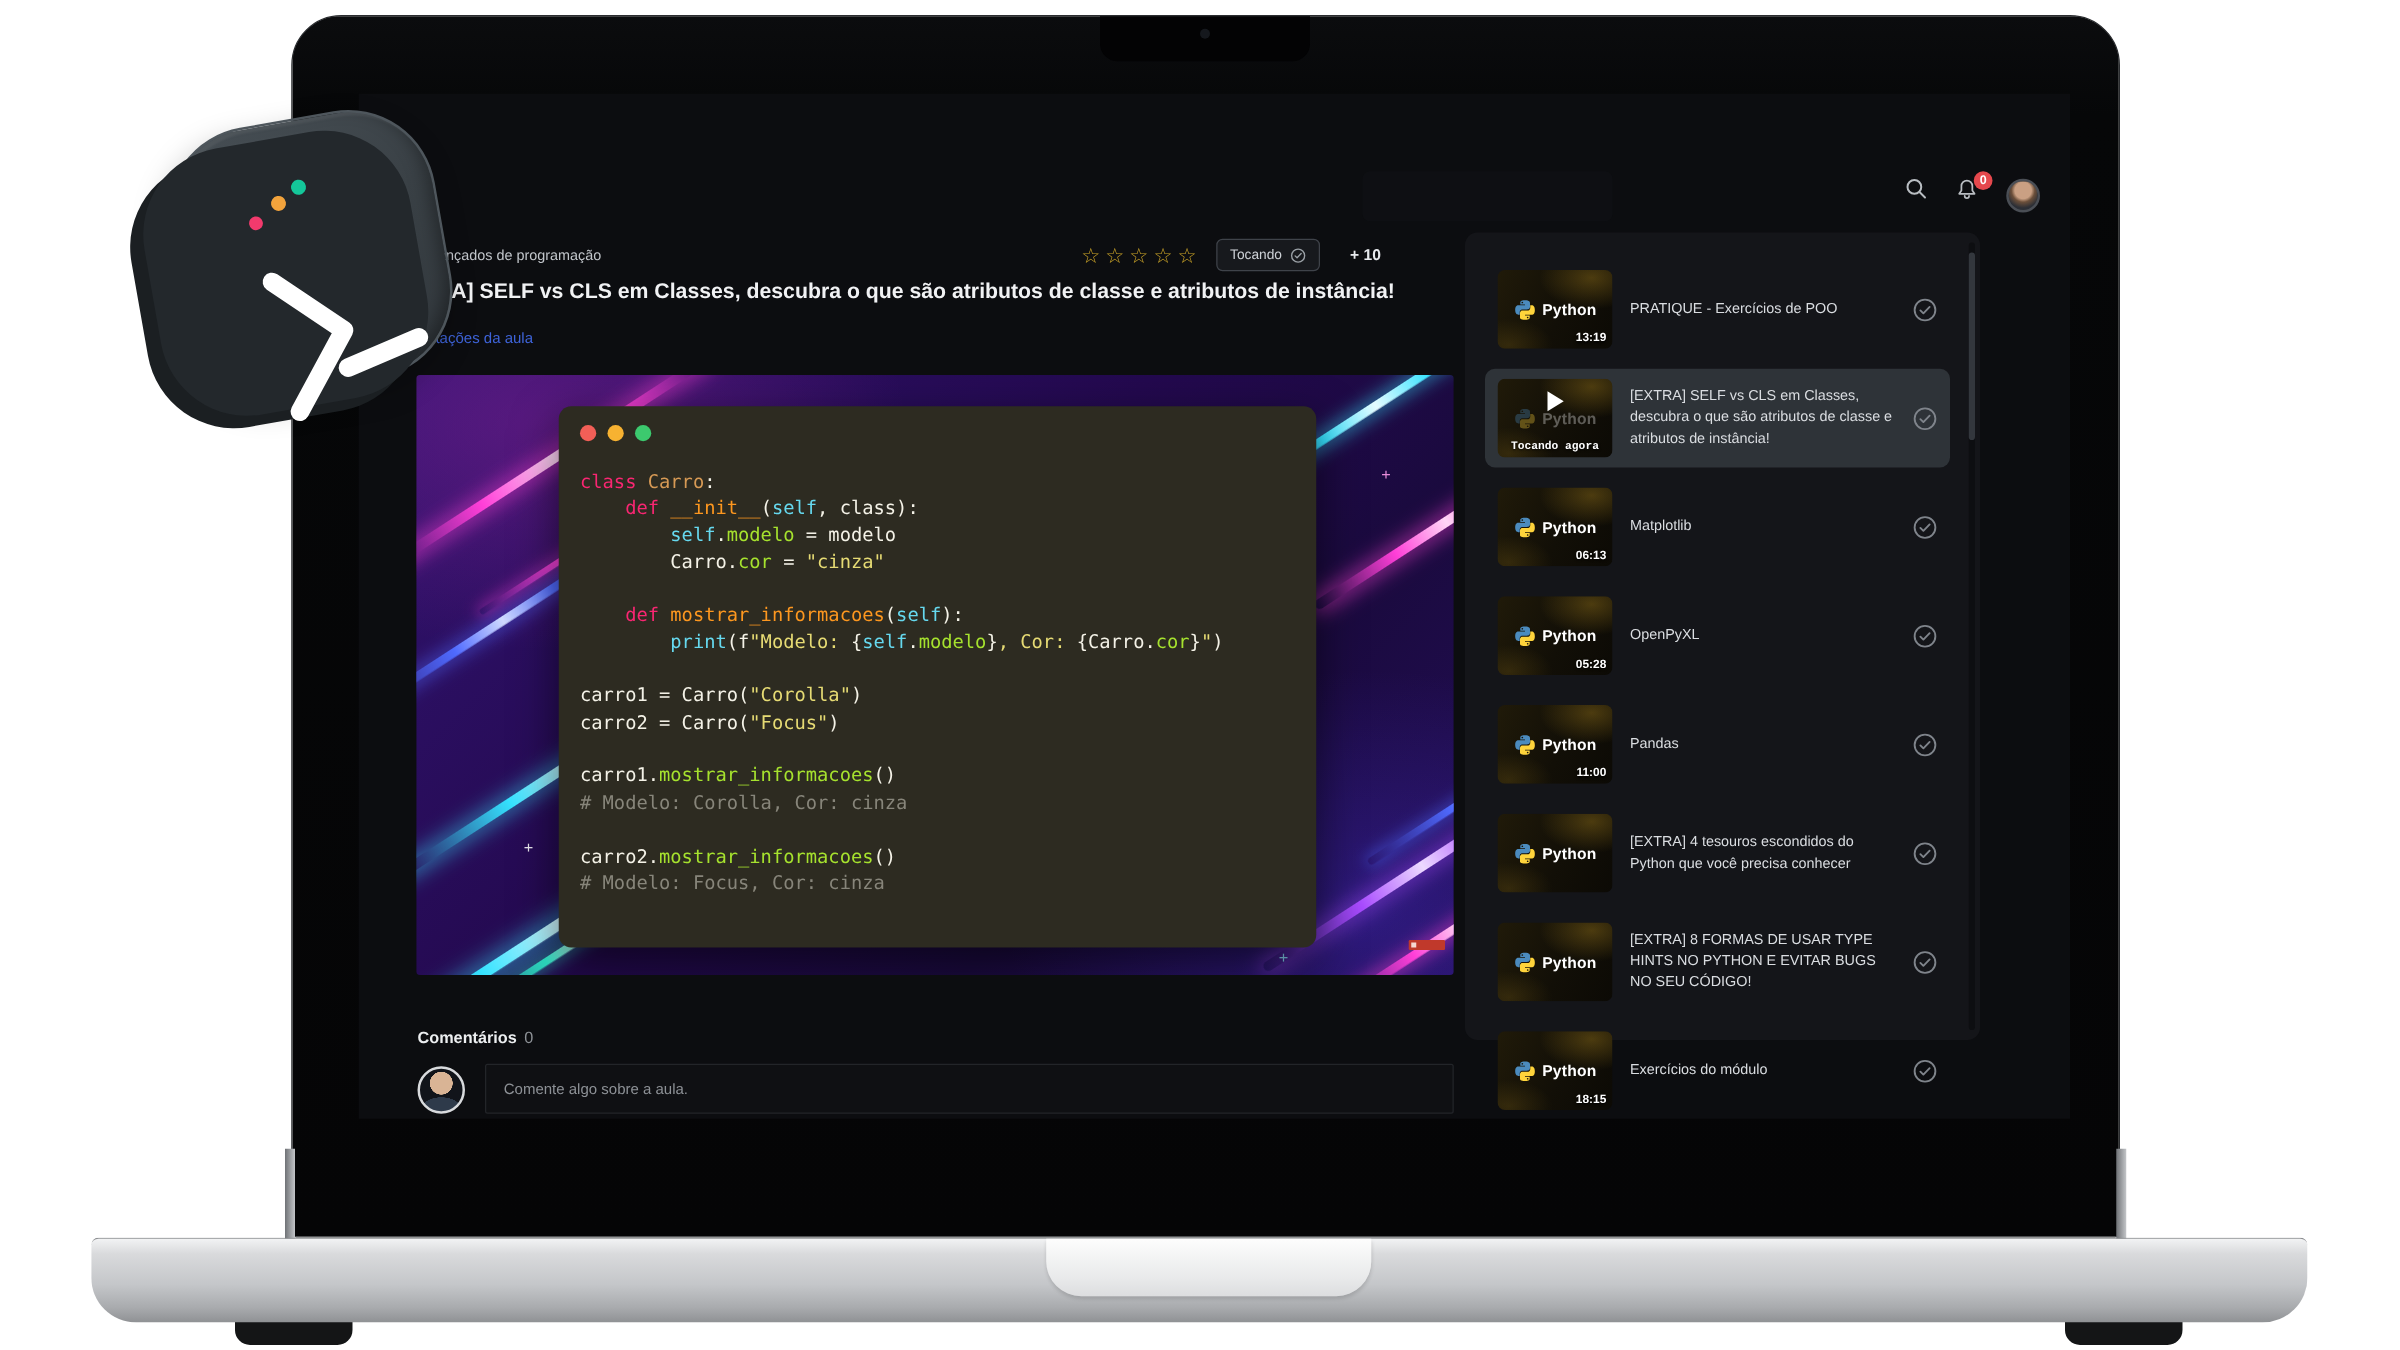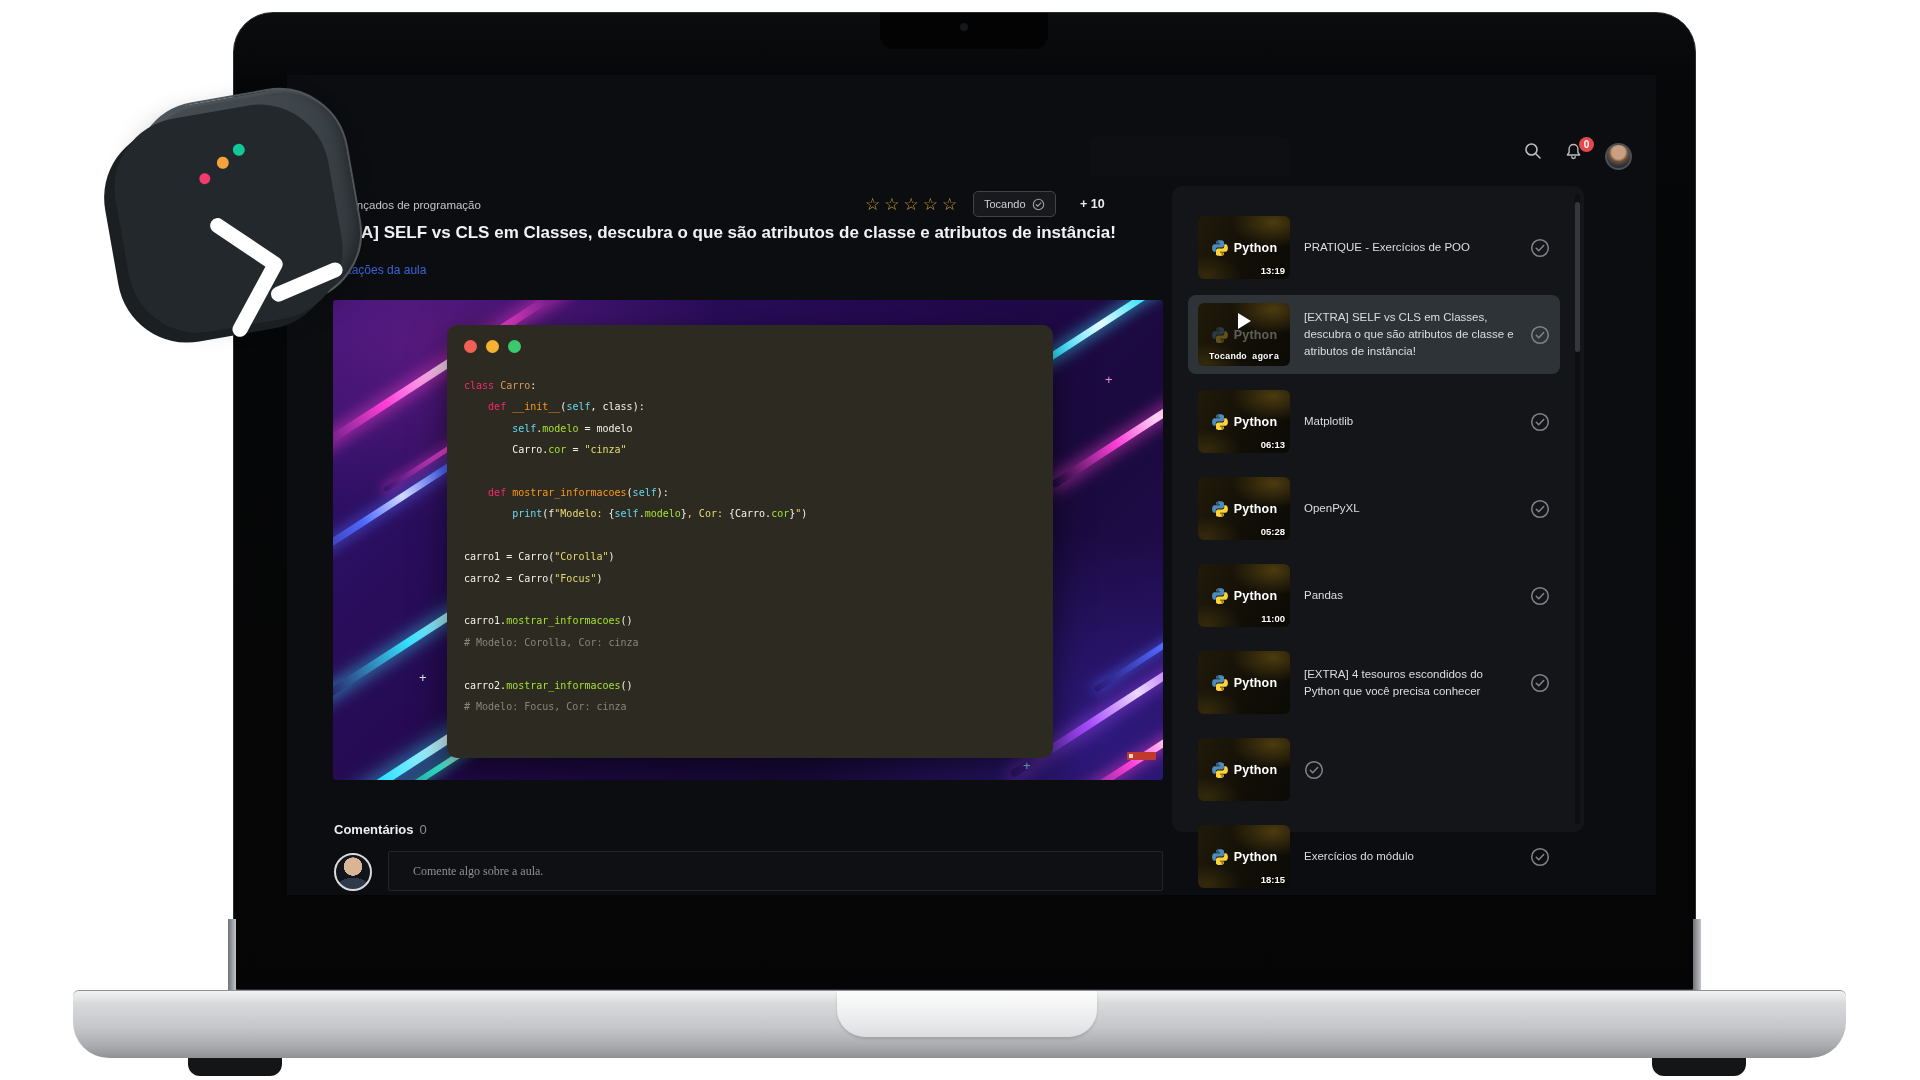--- a/index.html
+++ b/index.html
@@ -89,41 +89,41 @@
   .beam { position:absolute; border-radius:8px; transform:rotate(-33deg); filter:blur(.4px); }
   .sparkle { position:absolute; font-size:13px; opacity:.9; }
 
   .code-window { position:absolute; left:114px; top:25px; width:606px; height:433px;
     background:#2d2b21; border-radius:10px; box-shadow:0 14px 36px rgba(0,0,0,.55); }
   .win-dot { position:absolute; top:15px; width:13px; height:13px; border-radius:50%; }
   .win-dot.d1 { left:17px; background:#f25f57; }
   .win-dot.d2 { left:39px; background:#f7b231; }
   .win-dot.d3 { left:61px; background:#3cc96e; }
   .code-block { position:absolute; left:17px; top:50px; font-family:"DejaVu Sans Mono", monospace;
-    font-size:10px; line-height:21.4px; }
+    font-size:15px; line-height:21.4px; }
   .code-line { white-space:pre; }
   .tok-kw{color:#f92672} .tok-fn{color:#fd971f} .tok-cls{color:#d79a55} .tok-self{color:#66d9ef}
   .tok-attr{color:#a6e22e} .tok-str{color:#e6db74} .tok-com{color:#87857a} .tok-plain{color:#f4f2e7}
 
   .watermark { position:absolute; left:794px; top:452px; width:29px; height:8px;
     background:#c0392b; border-radius:1px; }
   .watermark::before { content:""; position:absolute; left:2px; top:2px; width:4px; height:4px;
     background:#f5d7d2; }
 
   
   .comments-heading { position:absolute; left:47px; top:747px; font-size:13px; font-weight:700;
     color:#eceef0; }
   .comments-count { color:#8d9196; font-weight:400; margin-left:6px; }
   .comment-avatar { position:absolute; left:47px; top:778px; width:38px; height:38px;
     border-radius:50%; border:2px solid #d8dadd; background:
       radial-gradient(circle at 50% 34%, #d9b495 0 32%, transparent 33%),
       radial-gradient(90% 55% at 50% 96%, #2e3a4a 0 52%, transparent 53%), #11141a; }
   .comment-input { position:absolute; left:101px; top:776px; width:775px; height:40px;
     background:#0f1013; border:1px solid #232529; border-radius:2px; color:#d4d7da;
-    font-size:12px; padding:0 24px; outline:none; font-family:Liberation Serif, serif; }
+    font-size:12px; padding:0 14px; outline:none; font-family:Liberation Sans, sans-serif; }
   .comment-input::placeholder { color:#8d9196; }
 
   
   .sidebar { position:absolute; left:885px; top:111px; width:412px; height:646px;
     background:#141519; border-radius:10px; padding:22px 24px 10px 16px; }
   .scrollbar-track { position:absolute; right:4px; top:8px; width:5px; bottom:8px;
     background:#0d0e11; border-radius:3px; }
   .scrollbar-thumb { position:absolute; left:0; top:8px; width:5px; height:150px;
     background:#33373d; border-radius:3px; }
   .lesson-row { display:flex; align-items:center; gap:14px; padding:8px 10px;
@@ -351,20 +351,21 @@
 
   <div class="lesson-row">
     <div class="thumb">
       <svg class="py-logo" width="18" height="18" viewBox="0 0 32 32">
         <path fill="#4B8BBE" d="M15.9 2c-7 0-6.6 3-6.6 3v3.2h6.7v1H6.7S2 8.7 2 15.8c0 7 4.1 6.8 4.1 6.8h2.4v-3.3s-.1-4.1 4-4.1h6.7s3.9.1 3.9-3.7V5.9S23.7 2 15.9 2zm-3.7 2.1a1.2 1.2 0 1 1 0 2.4 1.2 1.2 0 0 1 0-2.4z"></path>
         <path fill="#FFD43B" d="M16.1 30c7 0 6.6-3 6.6-3v-3.2H16v-1h9.3s4.7.5 4.7-6.6c0-7-4.1-6.8-4.1-6.8h-2.4v3.3s.1 4.1-4 4.1h-6.7s-3.9-.1-3.9 3.7v6.4S8.3 30 16.1 30zm3.7-2.1a1.2 1.2 0 1 1 0-2.4 1.2 1.2 0 0 1 0 2.4z"></path>
       </svg>
       <span class="thumb-label">Python</span>
 
     </div>
+    <div class="lesson-name">[EXTRA] 8 FORMAS DE USAR TYPE HINTS NO PYTHON E EVITAR BUGS NO SEU CÓDIGO!</div>
     <svg class="check" width="20" height="20" viewBox="0 0 20 20">
       <circle cx="10" cy="10" r="8.3" fill="none" stroke="#7f848b" stroke-width="1.5"></circle>
       <path d="M6.3 10.3l2.4 2.4 5-5.2" fill="none" stroke="#7f848b" stroke-width="1.5" stroke-linecap="round" stroke-linejoin="round"></path>
     </svg>
   </div>
 
   <div class="lesson-row">
     <div class="thumb">
       <svg class="py-logo" width="18" height="18" viewBox="0 0 32 32">
         <path fill="#4B8BBE" d="M15.9 2c-7 0-6.6 3-6.6 3v3.2h6.7v1H6.7S2 8.7 2 15.8c0 7 4.1 6.8 4.1 6.8h2.4v-3.3s-.1-4.1 4-4.1h6.7s3.9.1 3.9-3.7V5.9S23.7 2 15.9 2zm-3.7 2.1a1.2 1.2 0 1 1 0 2.4 1.2 1.2 0 0 1 0-2.4z"></path>

